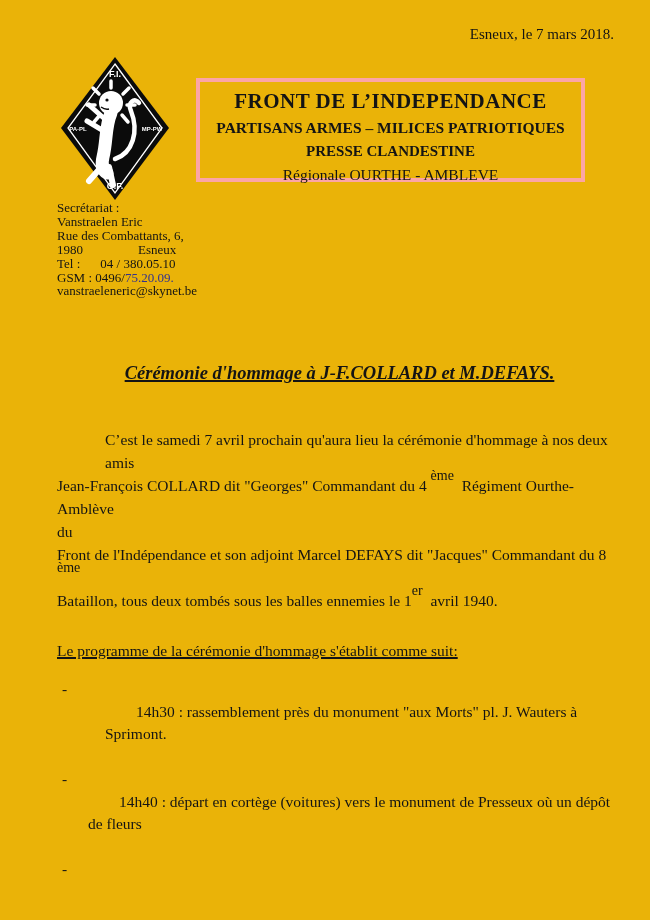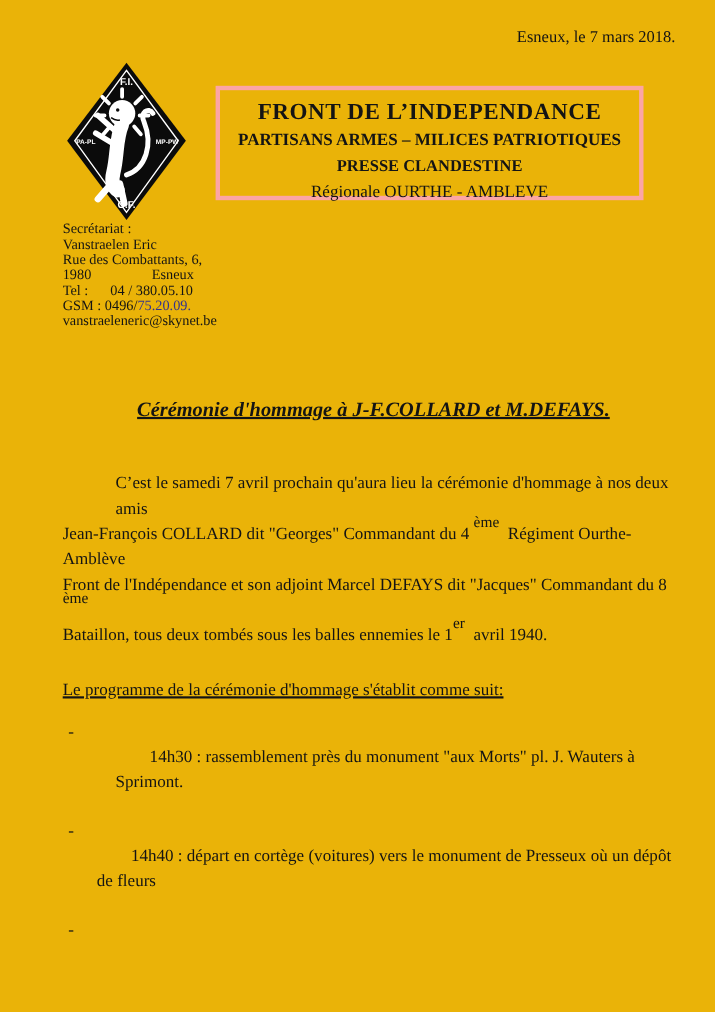--- a/index.html
+++ b/index.html
@@ -103,20 +103,21 @@
   </div>
 
   <div class="content">
 
 
     <div class="ceremony-title">Cérémonie d'hommage à J-F.COLLARD et M.DEFAYS.</div>
 
     <div class="para1">
       <div class="pline indent1">C’est le samedi 7 avril prochain qu'aura lieu la cérémonie d'hommage à nos deux amis</div>
       <div class="pline"><span>Jean-François COLLARD dit "Georges" Commandant du 4 </span><sup class="ord">ème</sup><span>  Régiment Ourthe-Amblève</span></div>
+      <div class="pline">du</div>
       <div class="pline"><span>Front de l'Indépendance et son adjoint Marcel DEFAYS dit "Jacques" Commandant du 8 </span><sup class="ord">ème</sup></div>
       <div class="pline"><span>Bataillon, tous deux tombés sous les balles ennemies le 1</span><sup class="ord">er</sup><span>  avril 1940.</span></div>
     </div>
 
     <div class="program-heading">Le programme de la cérémonie d'hommage s'établit comme suit:</div>
 
     <div class="program-list">
       <div class="prow pt1">
         <span class="pdash">-</span><span>14h30 : rassemblement près du monument "aux Morts" pl. J. Wauters à Sprimont.</span>
       </div>

